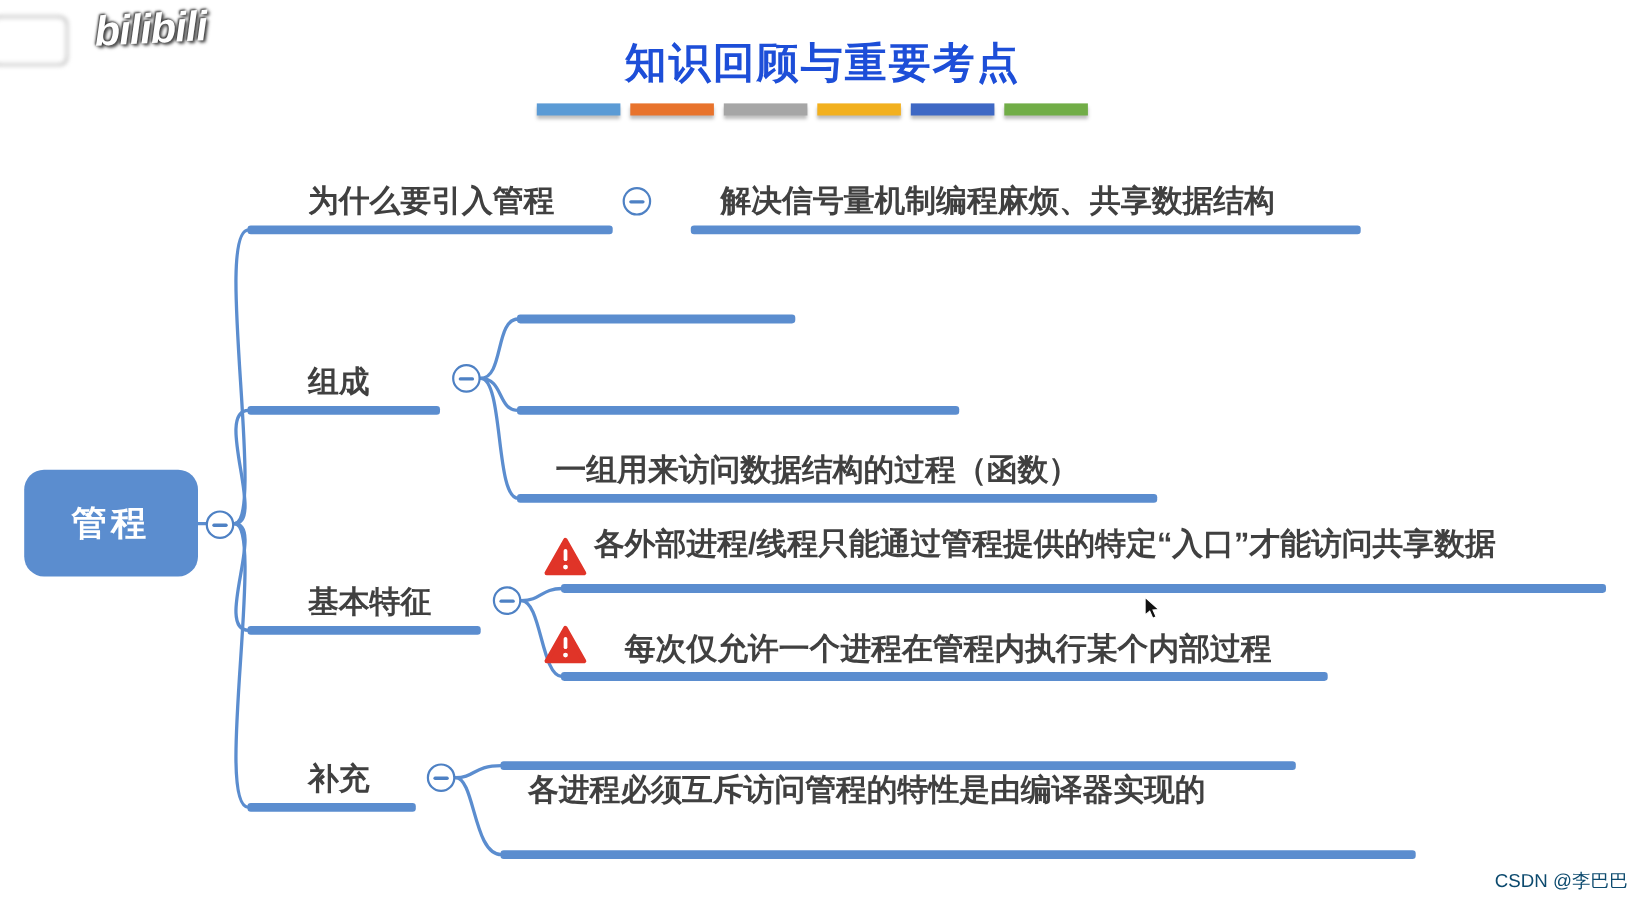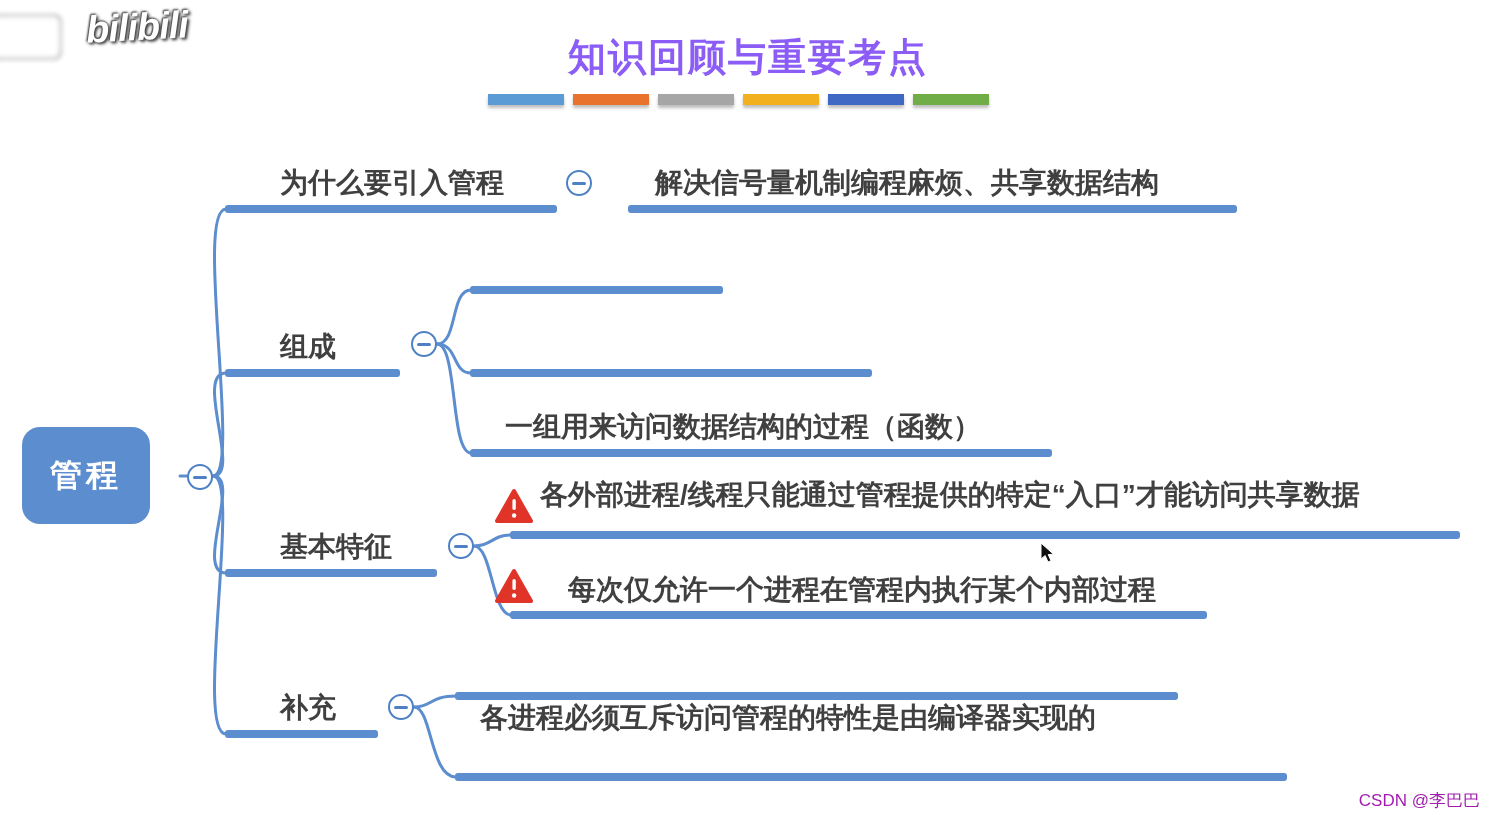--- a/index.html
+++ b/index.html
@@ -3,26 +3,26 @@
 <meta charset="utf-8">
 <style>
   html,body{margin:0;padding:0;background:#fff;}
   .canvas{
     position:relative;width:1496px;height:819px;overflow:hidden;background:#fff;
     font-family:"Liberation Sans","DejaVu Sans",sans-serif;
   }
   .connectors{position:absolute;left:0;top:0;}
   .title{
     position:absolute;top:32px;left:0;width:100%;text-align:center;
-    font-size:38px;font-weight:700;color:#8b5cf6;letter-spacing:2px;
+    font-size:38px;font-weight:700;color:#1d4ed8;letter-spacing:2px;
   }
   .bars{position:absolute;top:94px;left:488px;display:flex;gap:9px;}
   .bar{display:block;width:76px;height:11px;box-shadow:0 3px 3px rgba(110,110,110,.45);}
   .root{
-    position:absolute;left:22px;top:427px;width:128px;height:97px;
+    position:absolute;left:22px;top:427px;width:158px;height:97px;
     background:#5B8DCF;border-radius:18px;display:flex;align-items:center;justify-content:center;
     color:#fff;font-size:32px;font-weight:700;letter-spacing:4px;
   }
   .ntext{
     position:absolute;font-size:28px;font-weight:700;color:#404040;white-space:nowrap;line-height:34px;
   }
   .ul{position:absolute;height:8px;background:#5B8DCF;border-radius:3px;}
   .minus{
     position:absolute;width:22px;height:22px;border:2px solid #4E81C4;border-radius:50%;background:#fff;
     cursor:pointer;
@@ -36,21 +36,21 @@
     position:absolute;left:86px;top:6px;font-size:38px;font-weight:800;font-style:italic;color:#fff;
     transform:rotate(-3deg);letter-spacing:-1px;
     text-shadow:0 0 3px #3a3a3a,2px 2px 3px #4a4a4a,-1px -1px 2px #4a4a4a;
   }
   .watermark-frag{
     position:absolute;left:-8px;top:14px;width:70px;height:46px;border-radius:8px;
     background:rgba(255,255,255,.75);filter:blur(2px);
     box-shadow:0 0 4px #555 inset;
   }
   .credit{
-    position:absolute;right:16px;top:789px;color:#a21caf;font-size:17px;font-weight:400;
+    position:absolute;right:16px;top:789px;color:#0c4a6e;font-size:17px;font-weight:400;
   }
   .cursor{position:absolute;left:1040px;top:542px;}
 </style>
 </head>
 <body>
 
 <div class="canvas">
 
   <svg class="connectors" width="1496" height="819" viewBox="0 0 1496 819" fill="none" stroke="#5B8DCF" stroke-width="3" stroke-linecap="round">
     <path d="M180,476 L187,476"></path>

